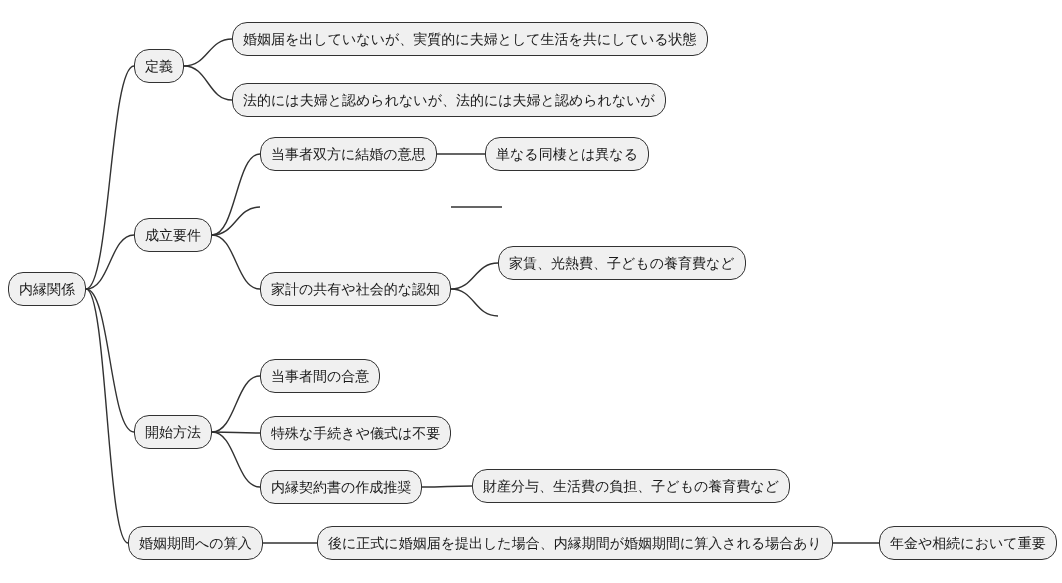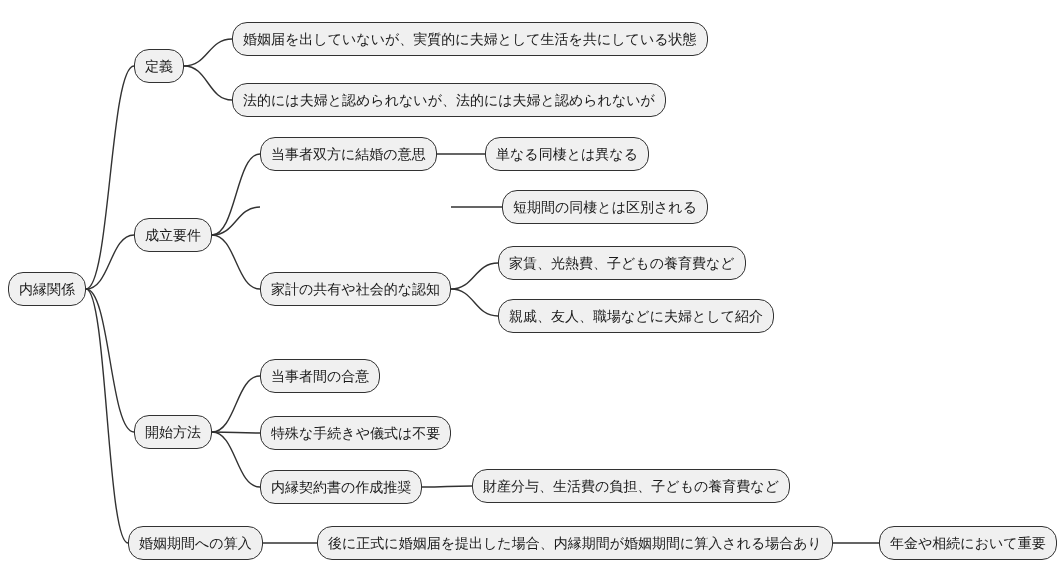--- a/index.html
+++ b/index.html
@@ -66,24 +66,22 @@
 
   <div class="node" style="left:8px;   top:272px">内縁関係</div>
 
   <div class="node" style="left:134px; top:49px">定義</div>
   <div class="node" style="left:232px; top:22px">婚姻届を出していないが、実質的に夫婦として生活を共にしている状態</div>
   <div class="node" style="left:232px; top:83px">法的には夫婦と認められないが、法的には夫婦と認められないが</div>
 
   <div class="node" style="left:134px; top:218px">成立要件</div>
   <div class="node" style="left:260px; top:137px">当事者双方に結婚の意思</div>
   <div class="node" style="left:485px; top:137px">単なる同棲とは異なる</div>
-  <div class="node" style="left:502px; top:190px">短期間の同棲とは区別される</div>
   <div class="node" style="left:260px; top:272px">家計の共有や社会的な認知</div>
   <div class="node" style="left:498px; top:246px">家賃、光熱費、子どもの養育費など</div>
-  <div class="node" style="left:498px; top:299px">親戚、友人、職場などに夫婦として紹介</div>
 
   <div class="node" style="left:134px; top:415px">開始方法</div>
   <div class="node" style="left:260px; top:359px">当事者間の合意</div>
   <div class="node" style="left:260px; top:416px">特殊な手続きや儀式は不要</div>
   <div class="node" style="left:260px; top:470px">内縁契約書の作成推奨</div>
   <div class="node" style="left:472px; top:469px">財産分与、生活費の負担、子どもの養育費など</div>
 
   <div class="node" style="left:317px; top:526px">後に正式に婚姻届を提出した場合、内縁期間が婚姻期間に算入される場合あり</div>
   <div class="node" style="left:128px; top:526px">婚姻期間への算入</div>
   <div class="node" style="left:879px; top:526px">年金や相続において重要</div>

